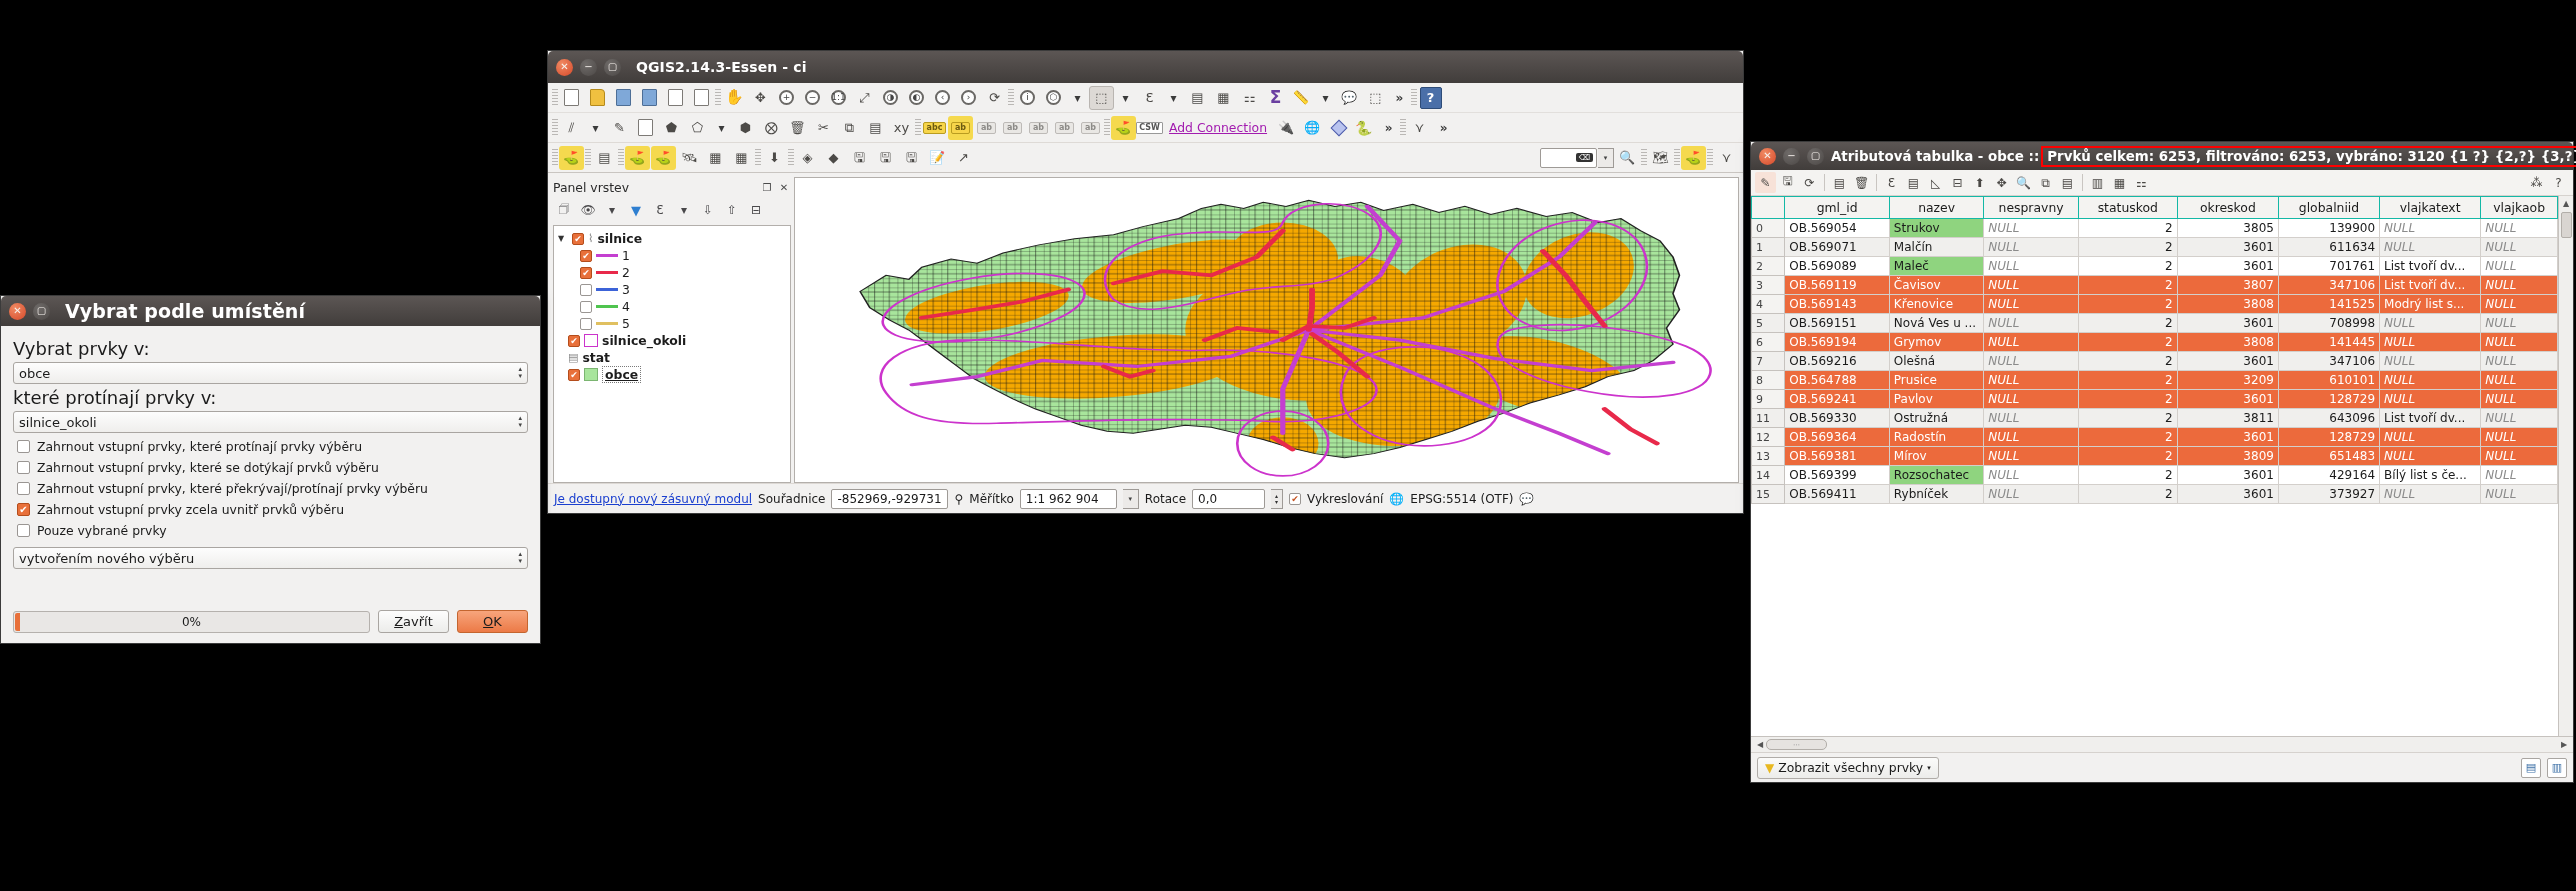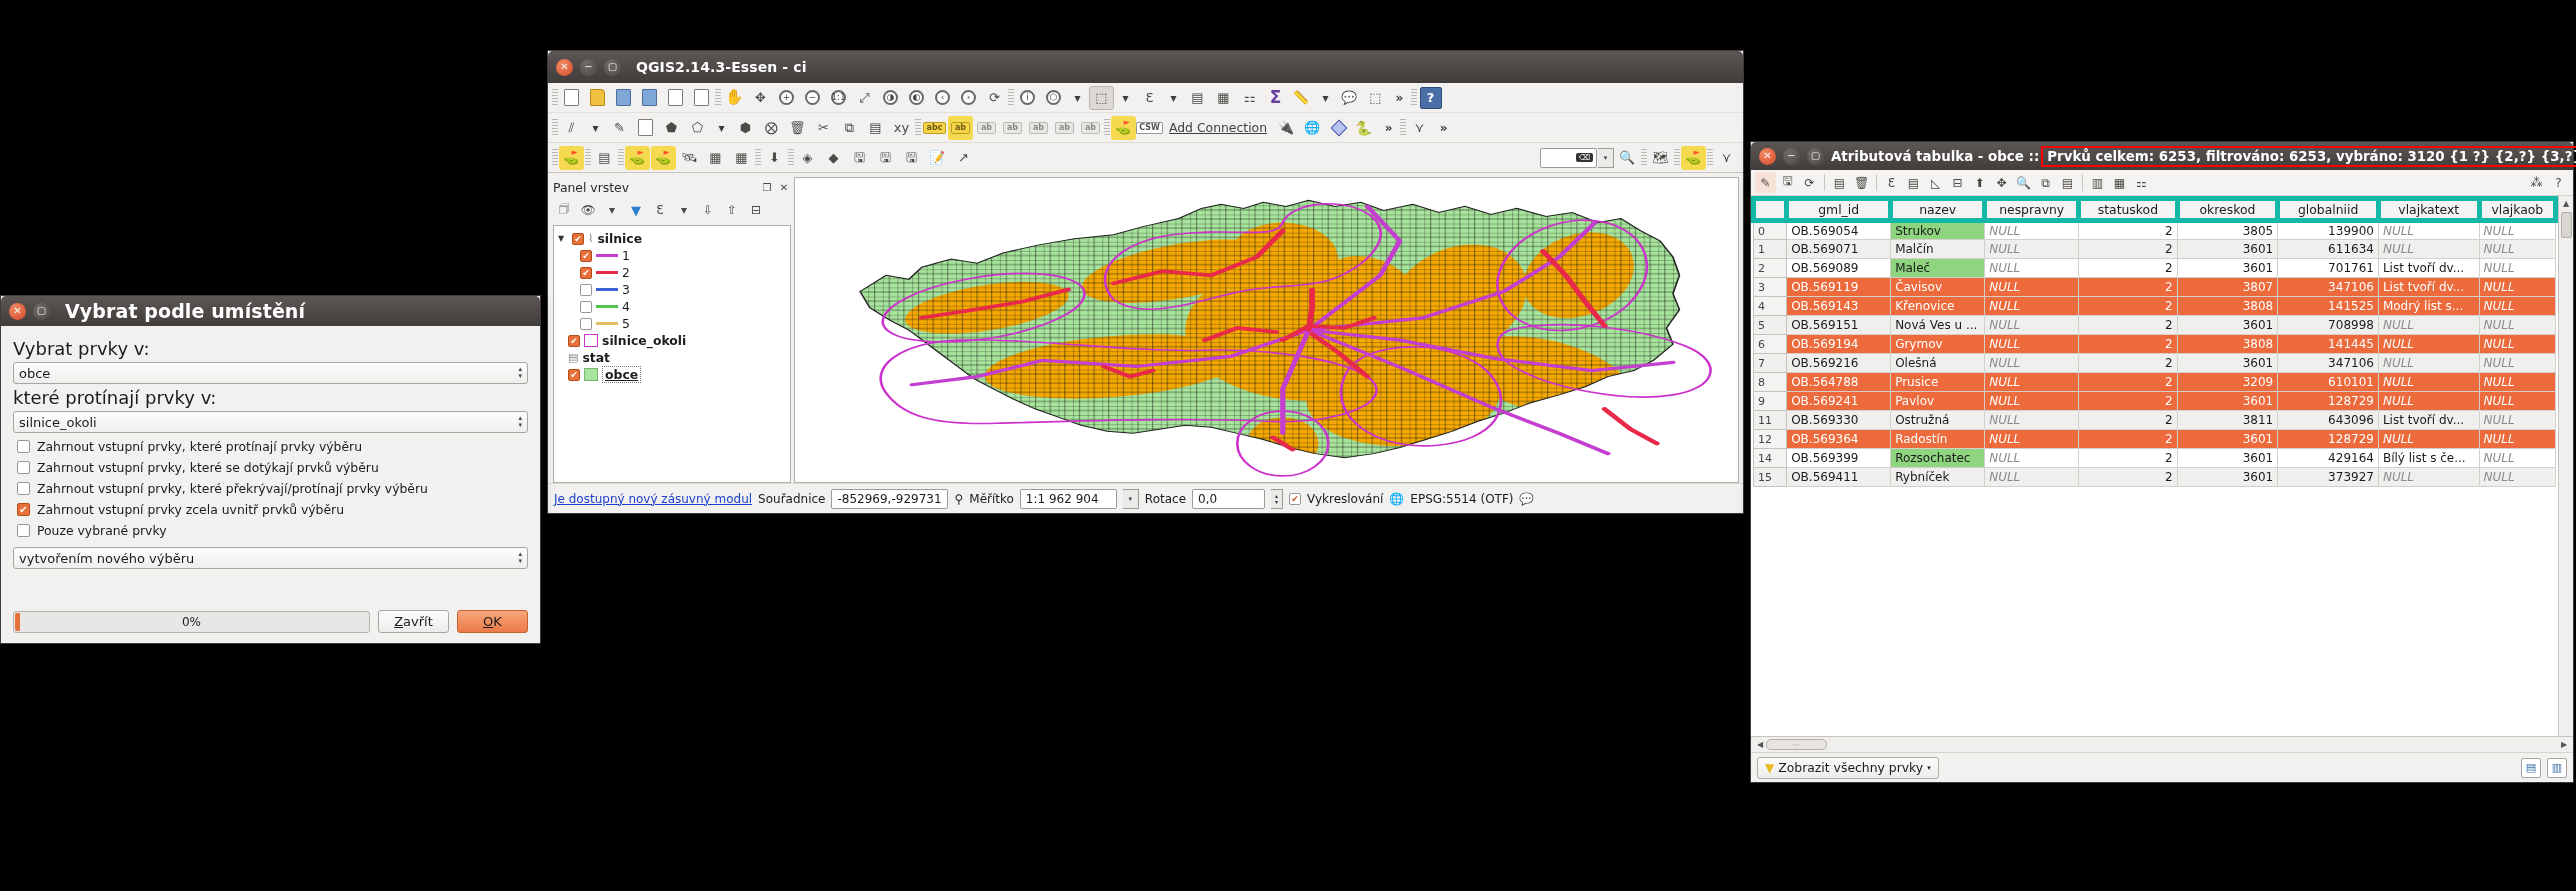--- a/index.html
+++ b/index.html
@@ -46,21 +46,21 @@
   .circ { width:15px; height:15px; border:2px solid #6a6865; border-radius:50%;
           display:flex; align-items:center; justify-content:center; font-size:9px; color:#444;
           background:#fdfdfd; }
   .diamond{ width:12px;height:12px;background:#b9c3ef;border:1px solid #4c5aa8;transform:rotate(45deg);}
   .csw { font-size:8px; font-weight:bold; color:#555; border:1px solid #999; background:#fff;
          padding:1px 2px; border-radius:1px; }
   .abc { font-size:8px; font-weight:bold; color:#6b5a12; background:#f7d54a;
          border:1px solid #b99c20; padding:1px 3px; border-radius:2px; }
   .abc.d { background:#e9e7e4; color:#8c8a87; border-color:#bdbab7; }
   .sigma { font-size:17px; color:#6a3fa0; font-weight:bold; }
-  .addconn { color:#404040; text-decoration:underline; font-size:12.4px;
+  .addconn { color:#a21caf; text-decoration:underline; font-size:12.4px;
              padding:0 6px; white-space:nowrap; cursor:pointer; }
   .chev { font-size:12px; color:#3b3b3b; font-weight:bold; padding:0 2px; }
   .help-ic { width:22px;height:22px;background:#4a6fa8;border:1px solid #2e4c78;border-radius:2px;
      color:#fff;font-weight:bold;font-size:13px;display:flex;align-items:center;justify-content:center;}
   .pyicon{ color:#2b6ca3; font-weight:bold; font-size:14px; }
   .searchbox{ width:57px;height:20px;background:#fff;border:1px solid #9e9a96;border-radius:2px;
      display:flex;align-items:center;justify-content:flex-end;padding-right:3px;}
   .searchbox .x{ background:#333;color:#fff;font-size:8px;border-radius:2px;padding:0 3px;}
   .sdrop{ width:16px;height:20px;border:1px solid #9e9a96;border-left:none;background:#eceae8;
      display:flex;align-items:center;justify-content:center;font-size:7px;color:#444;}
@@ -122,21 +122,21 @@
              border-bottom:1px solid #d6d2ce; background:#f4f3f1; }
   .aic { width:21px;height:21px;display:flex;align-items:center;justify-content:center;
          font-size:12px;color:#4a4845; flex:none; }
   .aic.edit { background:#f7e2d8; border-radius:2px; }
   .adiv { width:1px;height:17px;background:#c9c5c1;margin:0 3px;flex:none; }
   .aspacer { flex:1; }
 
   .tblwrap { flex:1; min-height:0; display:flex; background:#fff; }
   .tbl { flex:1; min-width:0; overflow:hidden; }
   table { border-collapse:collapse; width:100%; table-layout:fixed; font-size:12px; }
-  th { background:#f4f3f1; border:5px solid #14b8a6; height:22px; font-weight:normal;
+  th { background:#f4f3f1; border:1px solid #14b8a6; height:22px; font-weight:normal;
        color:#1b1b1b; font-size:12.4px; }
   td { border:1px solid #d3cfcb; height:19px; padding:0 4px; color:#1b1b1b;
        white-space:nowrap; overflow:hidden; text-overflow:ellipsis; }
   td.rowno { background:#f4f3f1; color:#444; font-size:11px; text-align:left;
              padding-left:4px; border-color:#c6c2be; }
   tr.sel td { background:#ec6a3c; color:#fff; }
   tr.sel td.rowno { background:#f4f3f1; color:#444; }
   tr.alt td { background:#f0efed; }
   td.num { text-align:right; }
   td.nm { background:#8fd47f; }
@@ -751,20 +751,31 @@
                   <td class="rowno">12</td>
                   <td class="">OB.569364</td>
                   <td class="nm">Radostín</td>
                   <td class="null">NULL</td>
                   <td class="num">2</td>
                   <td class="num">3601</td>
                   <td class="num">128729</td>
                   <td class="null">NULL</td>
                   <td class="null">NULL</td>
                 </tr>
+                <tr class="sel">
+                  <td class="rowno">13</td>
+                  <td class="">OB.569381</td>
+                  <td class="nm">Mírov</td>
+                  <td class="null">NULL</td>
+                  <td class="num">2</td>
+                  <td class="num">3809</td>
+                  <td class="num">651483</td>
+                  <td class="null">NULL</td>
+                  <td class="null">NULL</td>
+                </tr>
                 <tr>
                   <td class="rowno">14</td>
                   <td class="">OB.569399</td>
                   <td class="nm">Rozsochatec</td>
                   <td class="null">NULL</td>
                   <td class="num">2</td>
                   <td class="num">3601</td>
                   <td class="num">429164</td>
                   <td class="">Bílý list s če...</td>
                   <td class="null">NULL</td>

